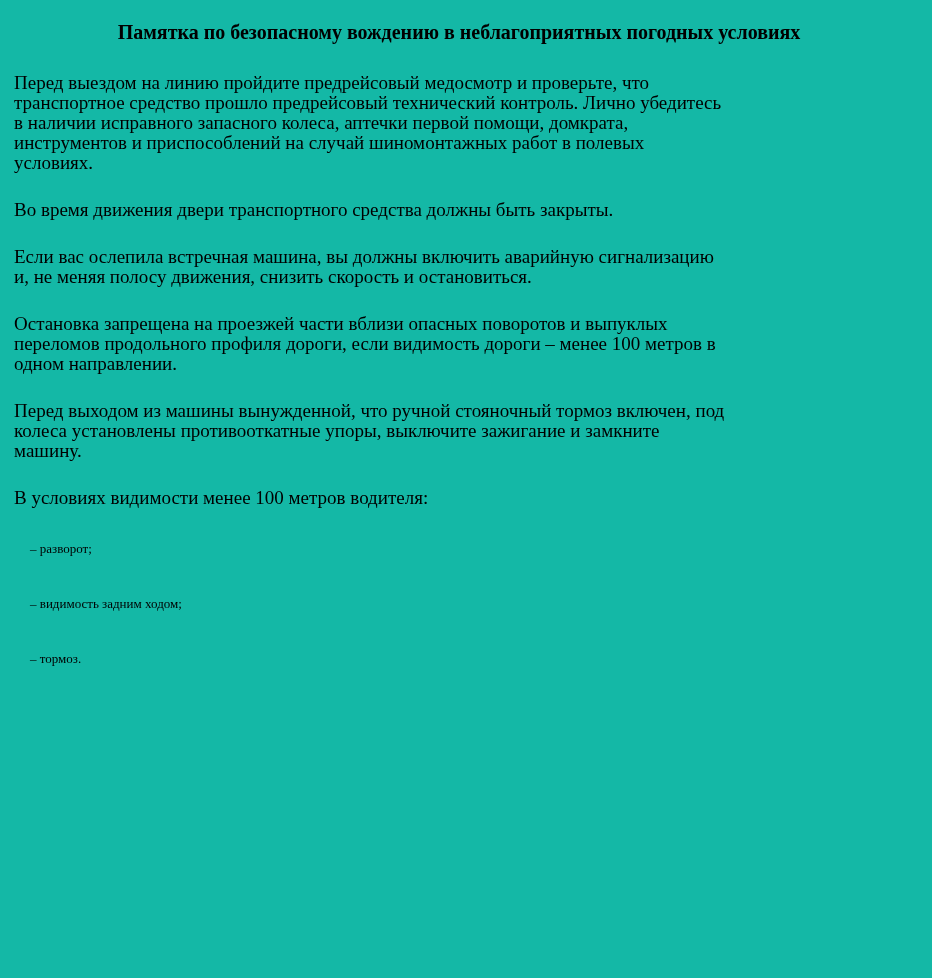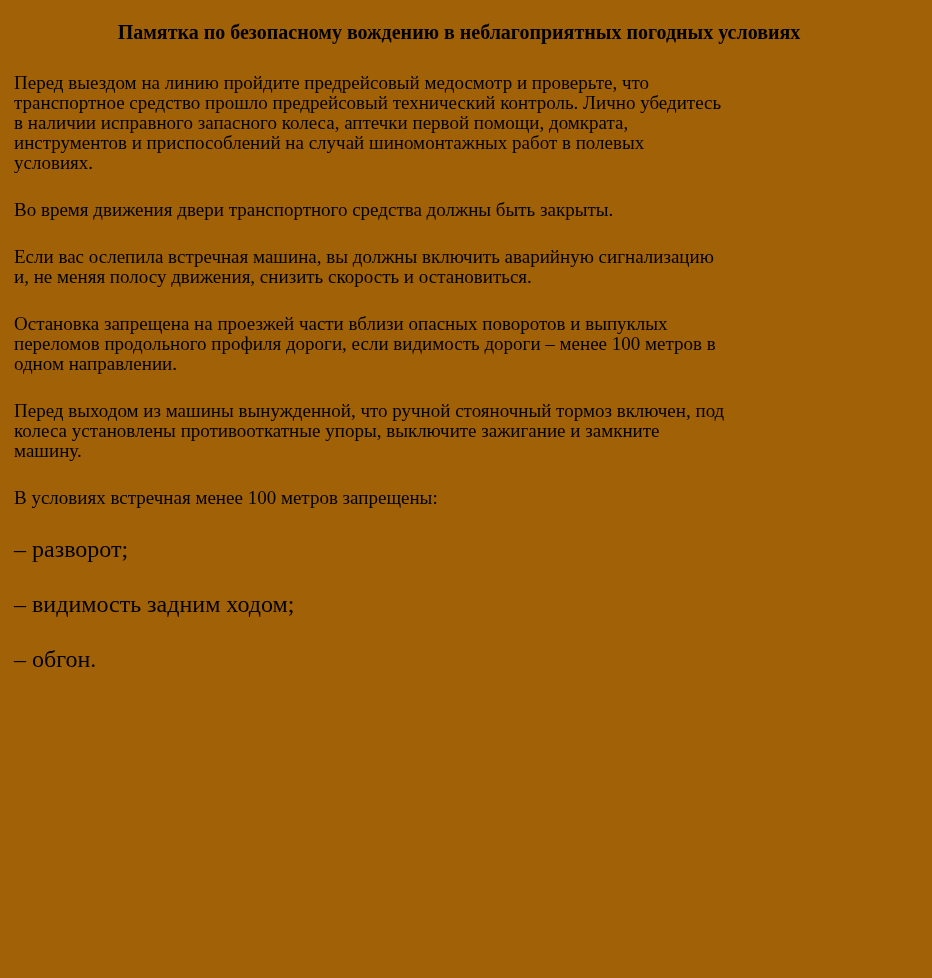--- a/index.html
+++ b/index.html
@@ -5,43 +5,43 @@
   html, body {
     margin: 0;
     padding: 0;
     background: #ffffff;
   }
   .page {
     width: 932px;
     height: 978px;
     box-sizing: border-box;
     padding: 18px 28px 10px 14px;
-    background: #a16207;
+    background: #14b8a6;
     color: #000000;
     font-family: "Liberation Serif", "DejaVu Serif", serif;
     overflow: hidden;
   }
   .doc-title {
     font-size: 20px;
     font-weight: bold;
     text-align: center;
     line-height: 28px;
     margin: 0 0 27px 0;
     white-space: pre-line;
   }
   .doc-paragraph {
     font-size: 19px;
     line-height: 20px;
     margin: 0 0 27px 0;
     white-space: pre-line;
   }
   .doc-list-item {
-    font-size: 24px;
+    font-size: 13px;
     line-height: 28px;
-    margin: 0 0 27px 0;
+    margin: 0 0 27px 16px;
     white-space: pre-line;
   }
   .doc-list-item:last-child {
     margin-bottom: 0;
   }
 </style>
 </head>
 <body>
 
 <div class="page">
@@ -62,21 +62,21 @@
 
   <p class="doc-paragraph">Остановка запрещена на проезжей части вблизи опасных поворотов и выпуклых
 переломов продольного профиля дороги, если видимость дороги – менее 100 метров в
 одном направлении.</p>
 
 
   <p class="doc-paragraph">Перед выходом из машины вынужденной, что ручной стояночный тормоз включен, под
 колеса установлены противооткатные упоры, выключите зажигание и замкните
 машину.</p>
 
-  <p class="doc-paragraph">В условиях встречная менее 100 метров запрещены:</p>
+  <p class="doc-paragraph">В условиях видимости менее 100 метров водителя:</p>
 
   <p class="doc-list-item">– разворот;</p>
 
   <p class="doc-list-item">– видимость задним ходом;</p>
 
-  <p class="doc-list-item">– обгон.</p>
+  <p class="doc-list-item">– тормоз.</p>
 
 </div>
 
 </body></html>

